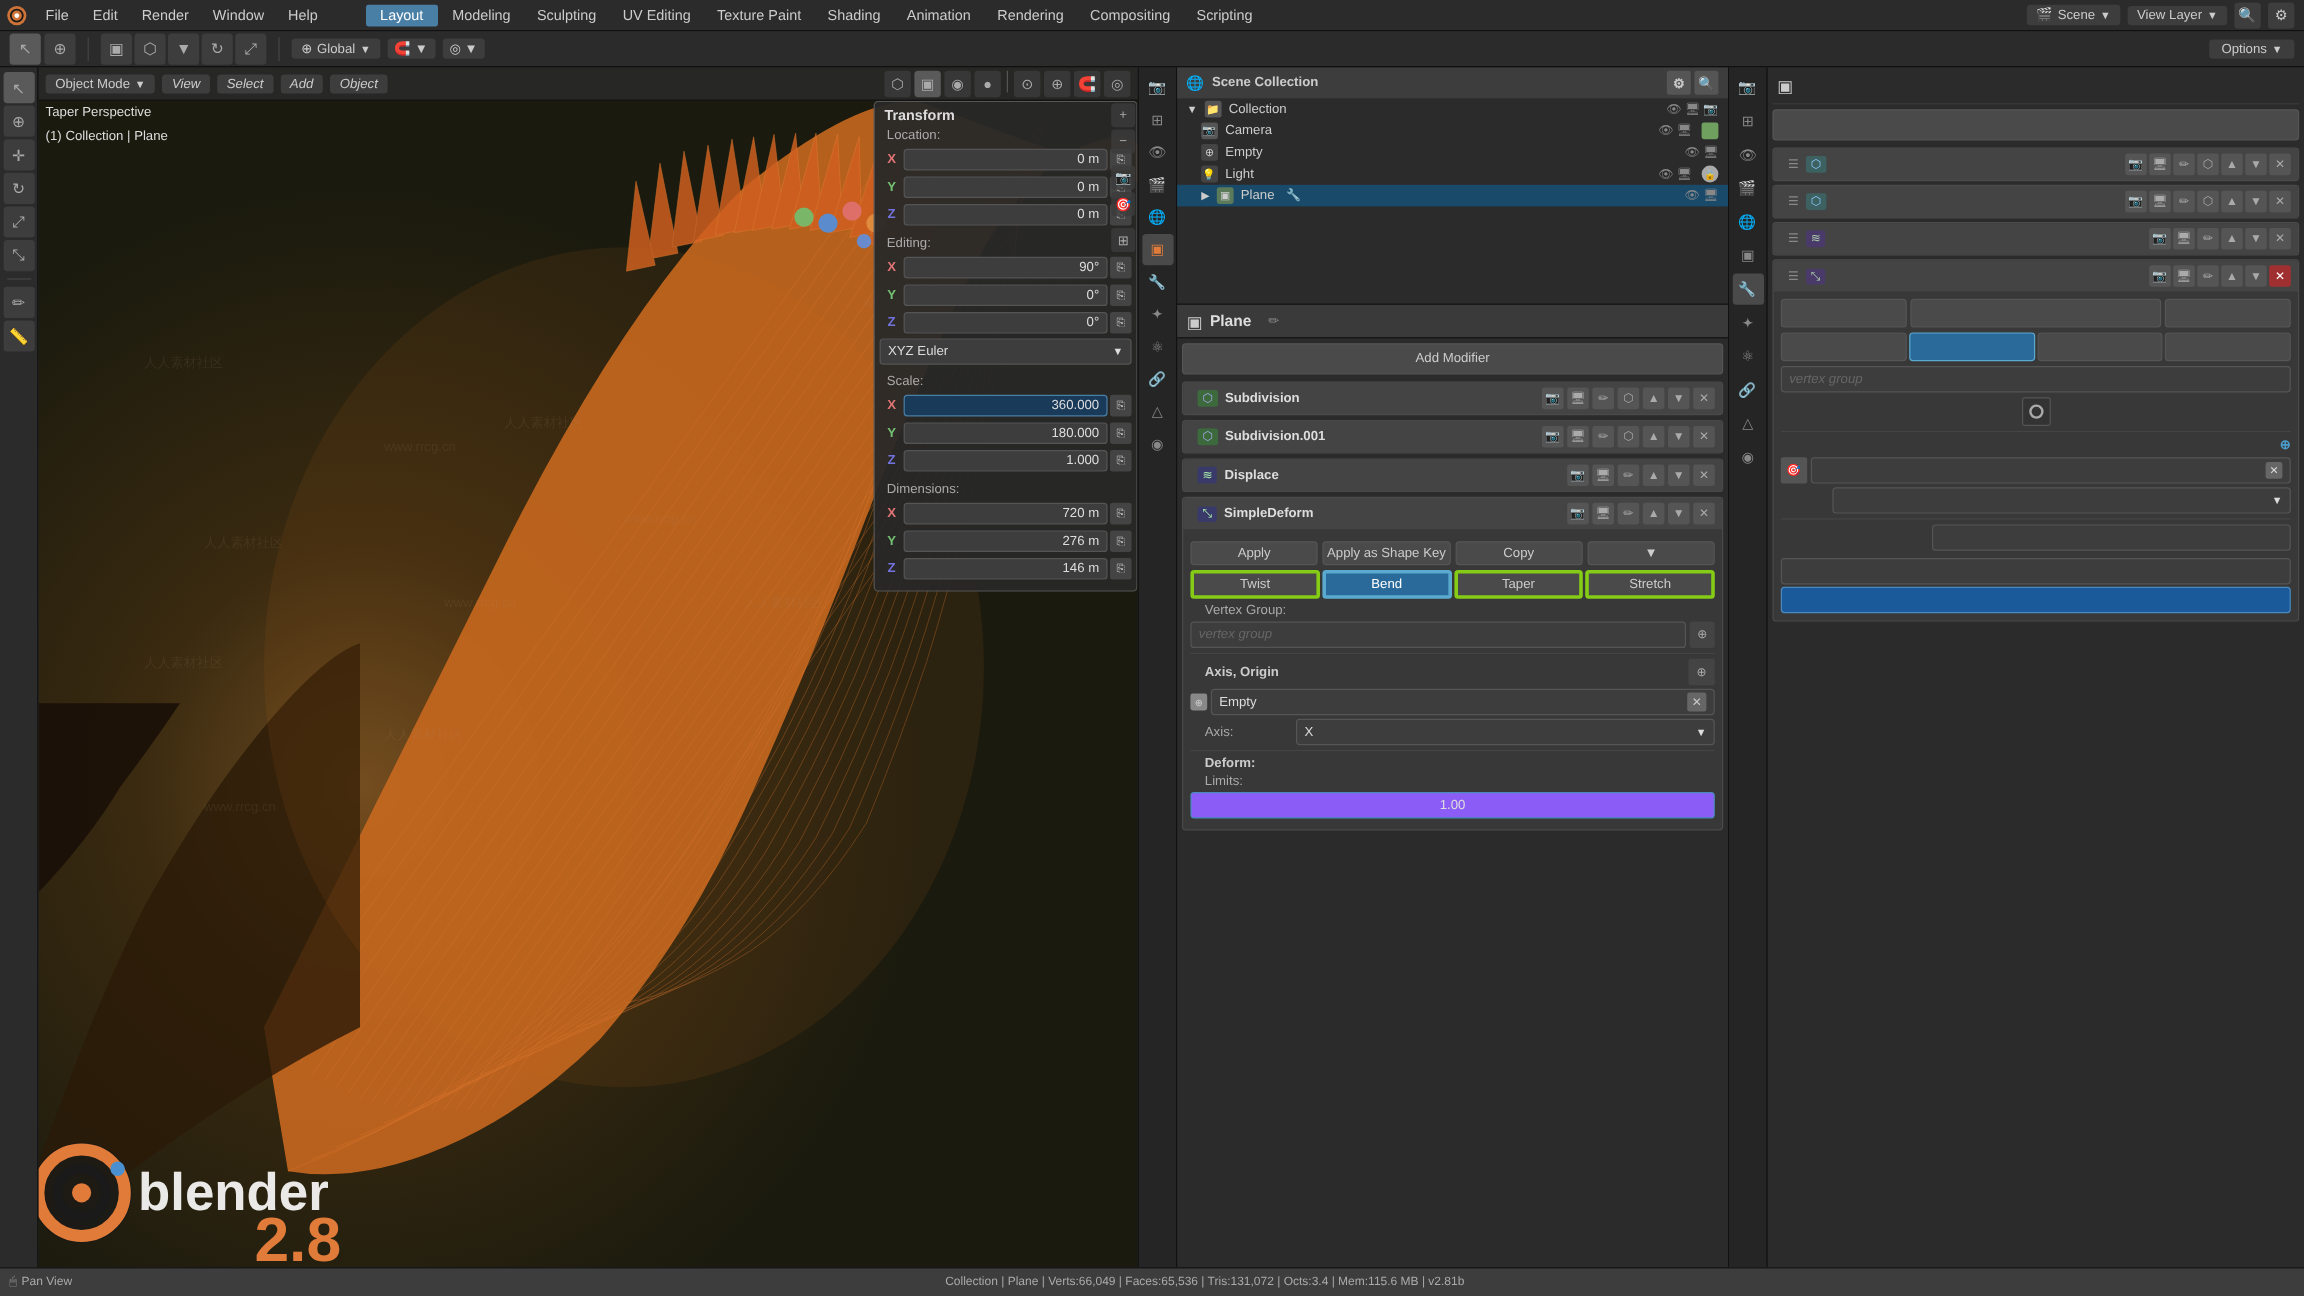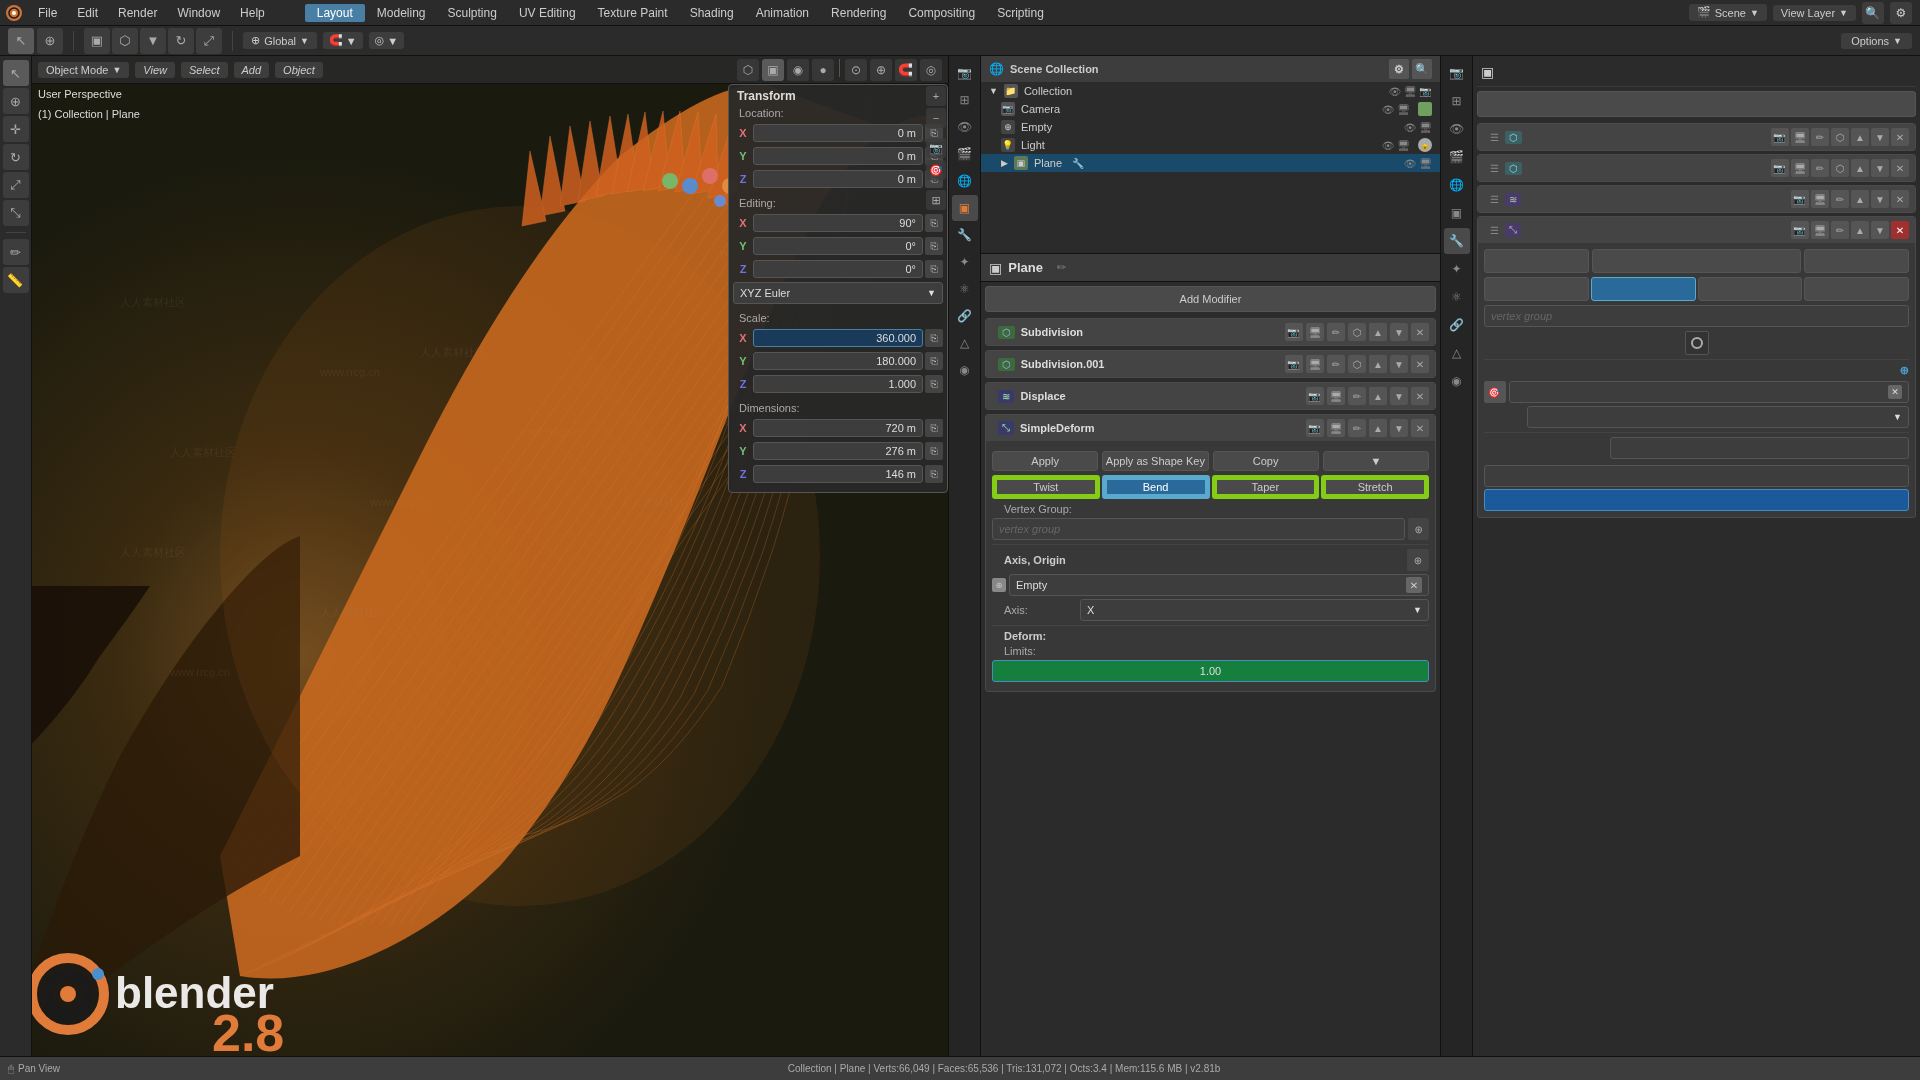--- a/index.html
+++ b/index.html
@@ -348,21 +348,21 @@
       flex: 1;
       height: 24px;
       background: #4a4a4a;
       border-radius: 3px;
       display: flex;
       align-items: center;
       justify-content: center;
       cursor: pointer;
       font-size: 11px;
       color: #ccc;
-      border: 5px solid #84cc16;
+      border: 3px solid #84cc16;
     }
     .shape-btn.active { background: #2a6a9a; border-color: #5aaad0; color: #fff; }
 
     
     .field-row {
       display: flex;
       align-items: center;
       margin: 3px 0;
       gap: 6px;
     }
@@ -379,21 +379,21 @@
       border: 1px solid #555;
       border-radius: 3px;
       padding: 0 6px;
       color: #ddd;
       font-size: 11px;
       display: flex;
       align-items: center;
       justify-content: flex-end;
     }
     .field-input.blue-fill {
-      background: #15803d;
+      background: #8b5cf6;
       border-color: #4a8ac0;
       justify-content: center;
     }
     .field-dropdown {
       flex: 1;
       height: 22px;
       background: #3d3d3d;
       border: 1px solid #555;
       border-radius: 3px;
       padding: 0 6px;
@@ -830,21 +830,21 @@
     <circle cx="670" cy="130" r="8" fill="#5090e0" opacity="0.9"></circle>
     <circle cx="650" cy="125" r="8" fill="#70c070" opacity="0.9"></circle>
     <circle cx="690" cy="120" r="8" fill="#e07070" opacity="0.9"></circle>
     <circle cx="710" cy="130" r="8" fill="#e09040" opacity="0.9"></circle>
     <circle cx="700" cy="145" r="6" fill="#6090e0" opacity="0.9"></circle>
 
     <ellipse cx="500" cy="500" rx="300" ry="350" fill="#c86820" opacity="0.1"></ellipse>
   </svg>
 
   <div class="vp-info">
-    <div style="font-size:11px;color:#ddd;">User Perspective</div>
+    <div style="font-size:11px;color:#ddd;">Taper Perspective</div>
     <div style="font-size:11px;color:#ddd;margin-top:2px;">(1) Collection | Plane</div>
   </div>
 
   <div id="transform-panel">
 
     <div style="display:flex;align-items:center;gap:4px;cursor:pointer;">
       <div class="tri-down"></div>
       <span style="font-size:12px;font-weight:bold;color:#ddd;">Transform</span>
     </div>
 

